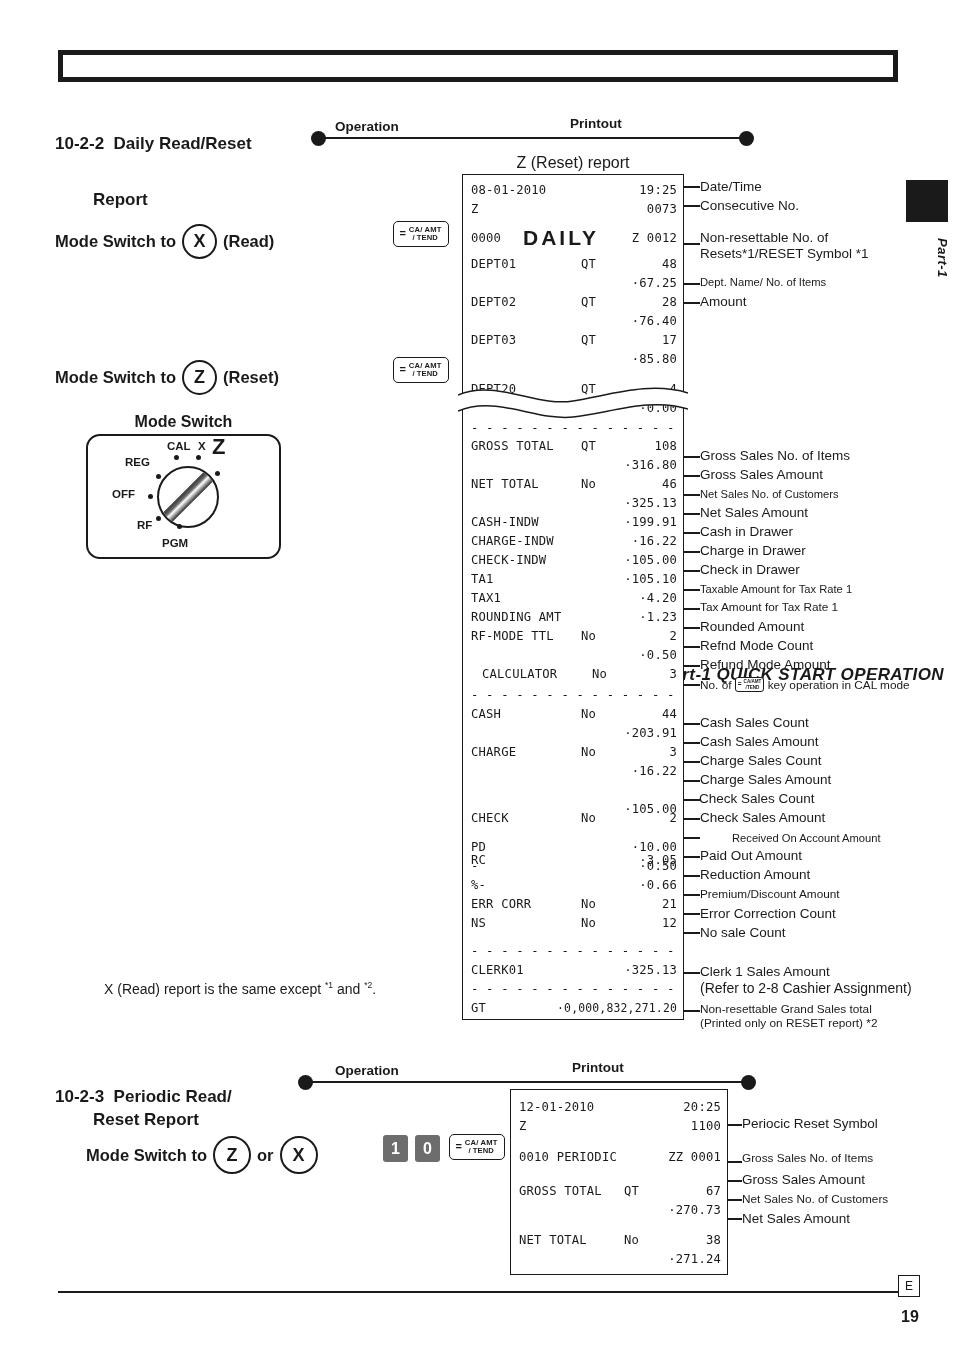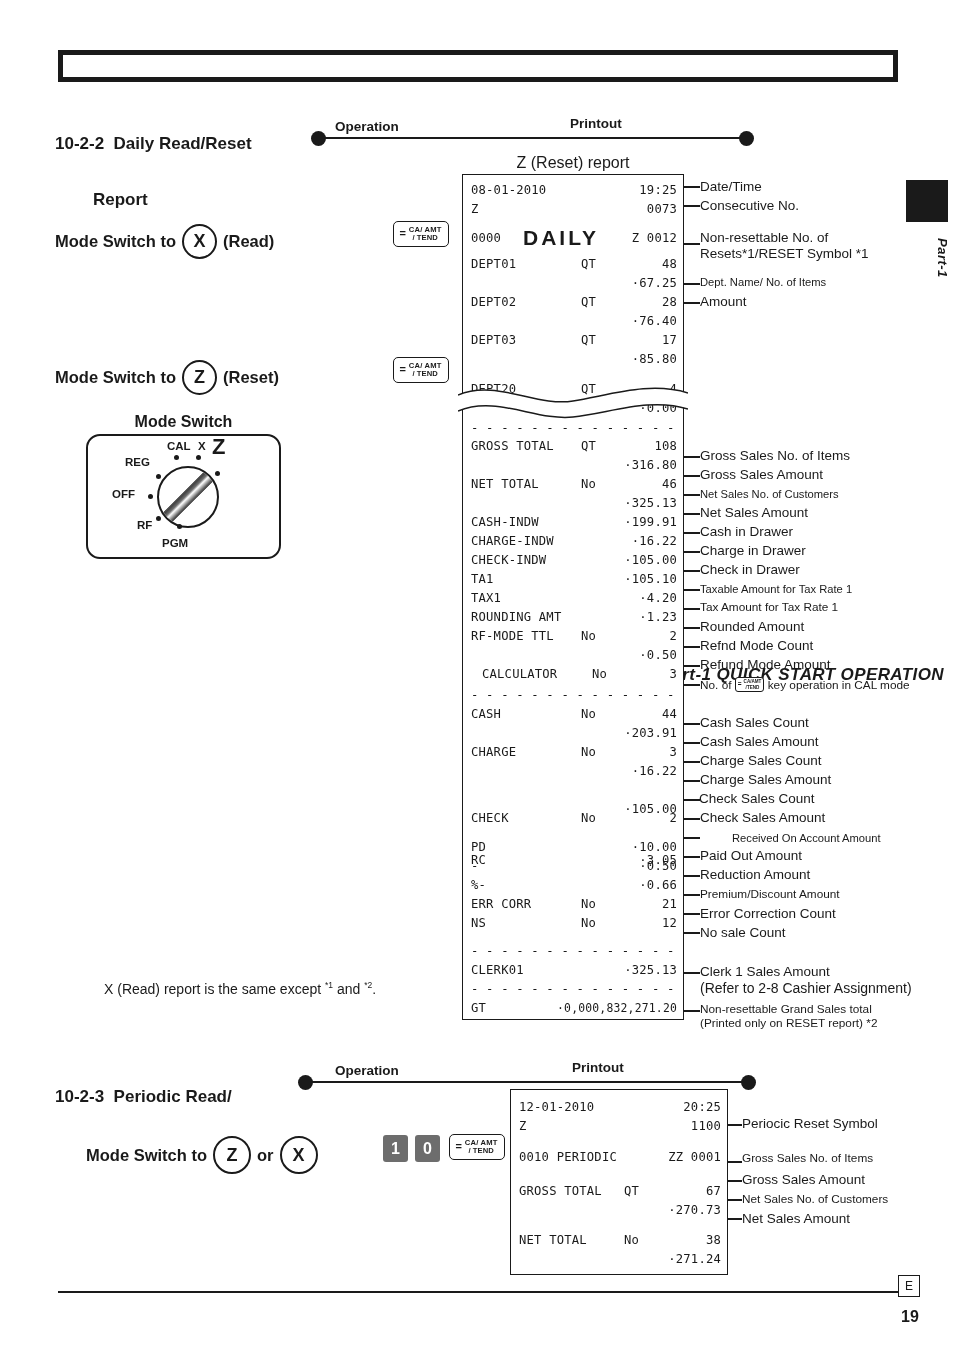--- a/index.html
+++ b/index.html
@@ -346,20 +346,21 @@
   </div>
 
 <svg id="wave-break" viewBox="0 0 230 38">
   <path d="M0,12 C38,-4 78,24 115,18 C152,12 192,-2 230,10 L230,26 C192,14 152,30 115,34 C78,38 38,12 0,28 Z" fill="#ffffff" stroke="none"></path>
   <path d="M0,12 C38,-4 78,24 115,18 C152,12 192,-2 230,10" fill="none" stroke="#1a1a1a" stroke-width="1.5"></path>
   <path d="M0,28 C38,12 78,38 115,34 C152,30 192,14 230,26" fill="none" stroke="#1a1a1a" stroke-width="1.5"></path>
 </svg>
 
 <div class="sec-num" id="sec2-heading">
   <span>10-2-3</span>&nbsp;&nbsp;<span>Periodic Read/</span>
+  <span class="l2">Reset Report</span>
 </div>
 
 <div class="rule-line" id="rule2-line"></div>
 <div class="rule-dot" id="rule2-dot-l"></div>
 <div class="rule-dot" id="rule2-dot-r"></div>
 <div class="rule-cap" id="rule2-cap-op">Operation</div>
 <div class="rule-cap" id="rule2-cap-po">Printout</div>
 
 <div class="mode-line" id="mode-periodic">
   <span>Mode Switch to</span>

